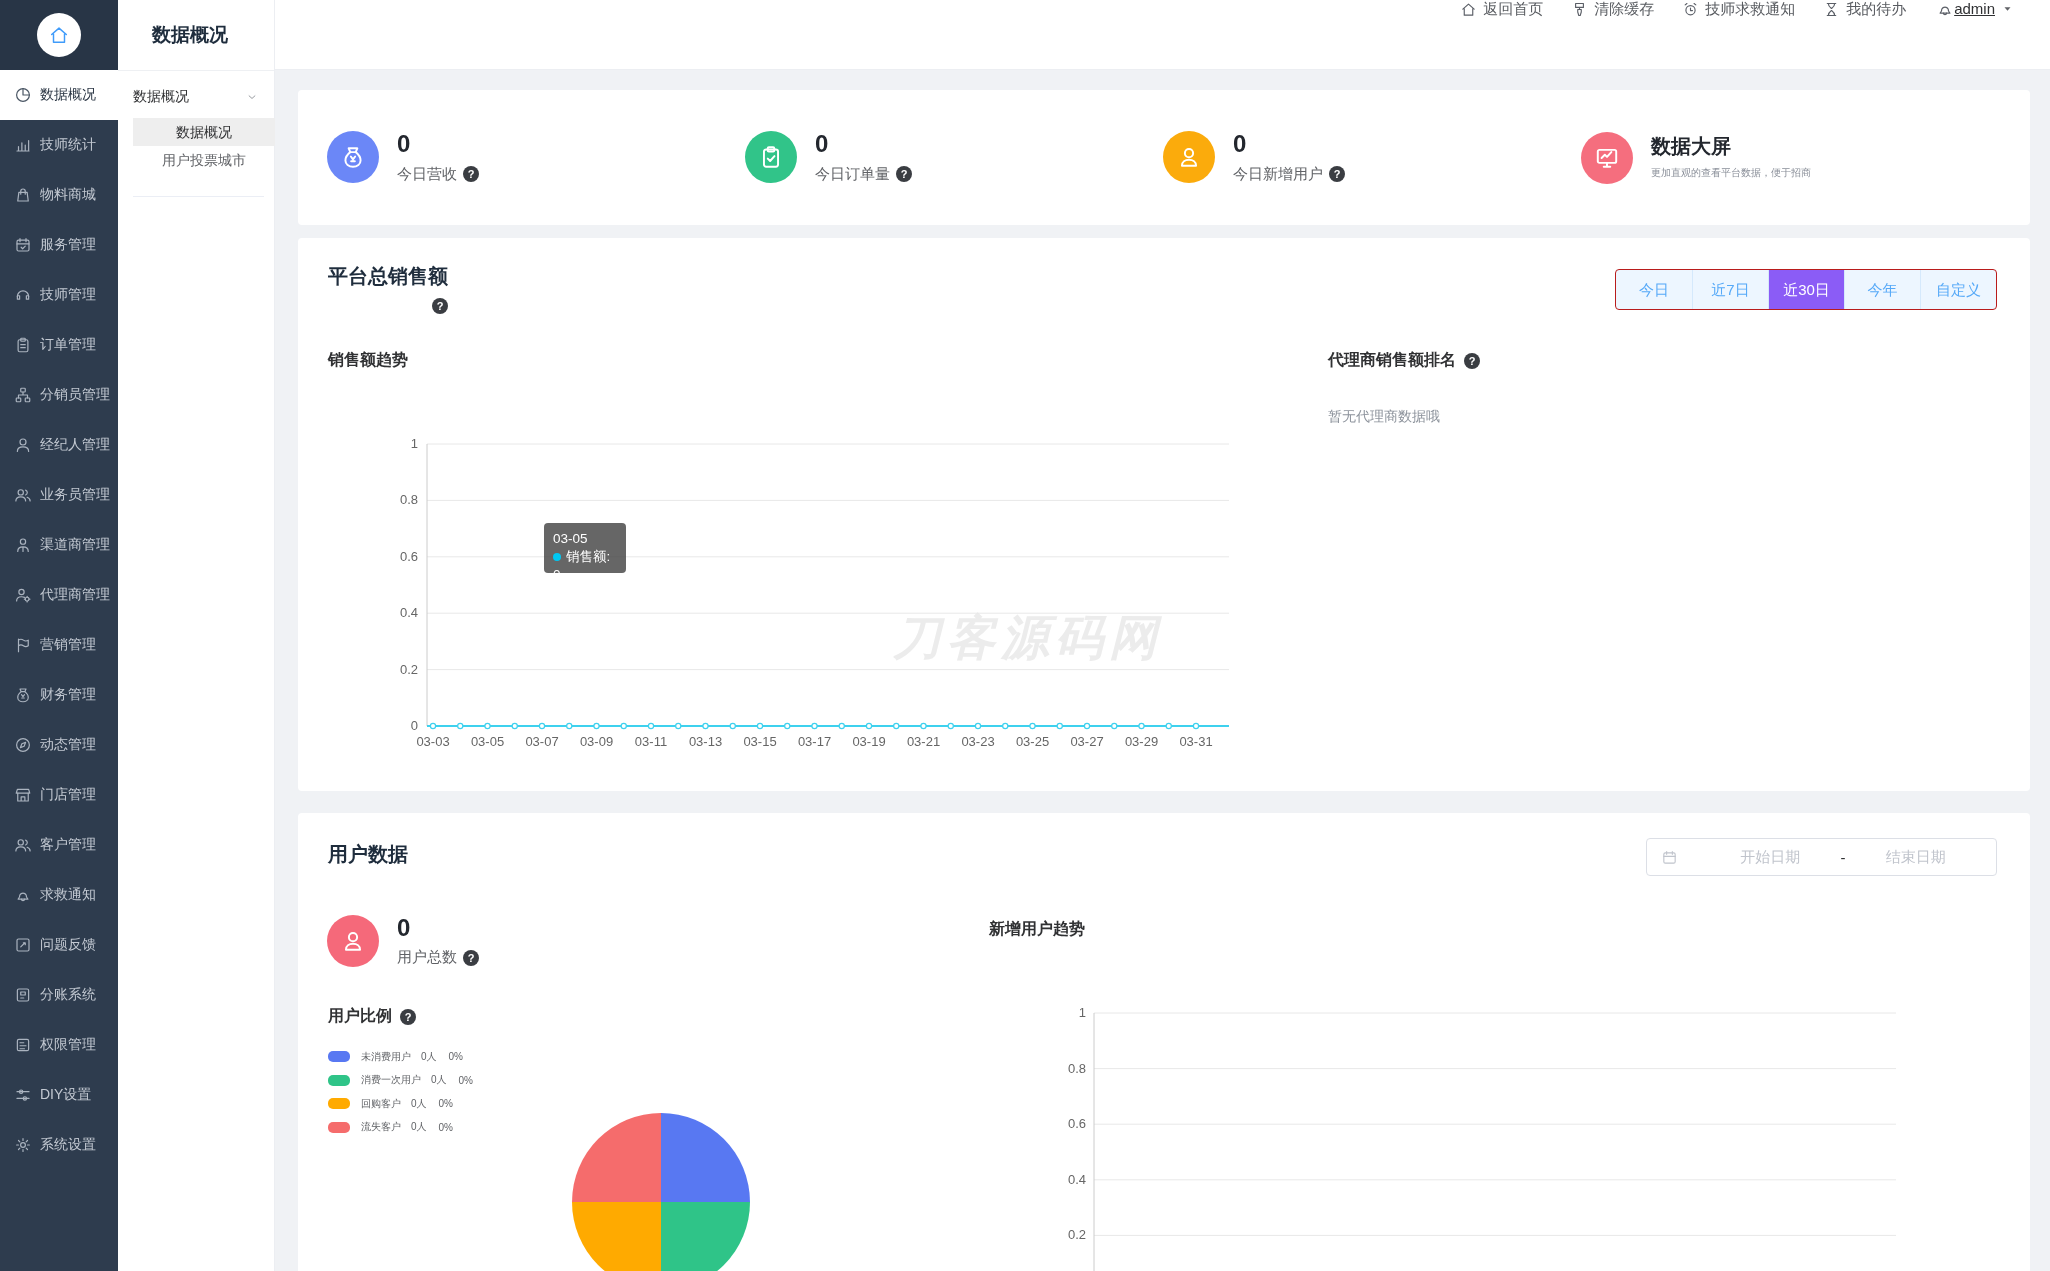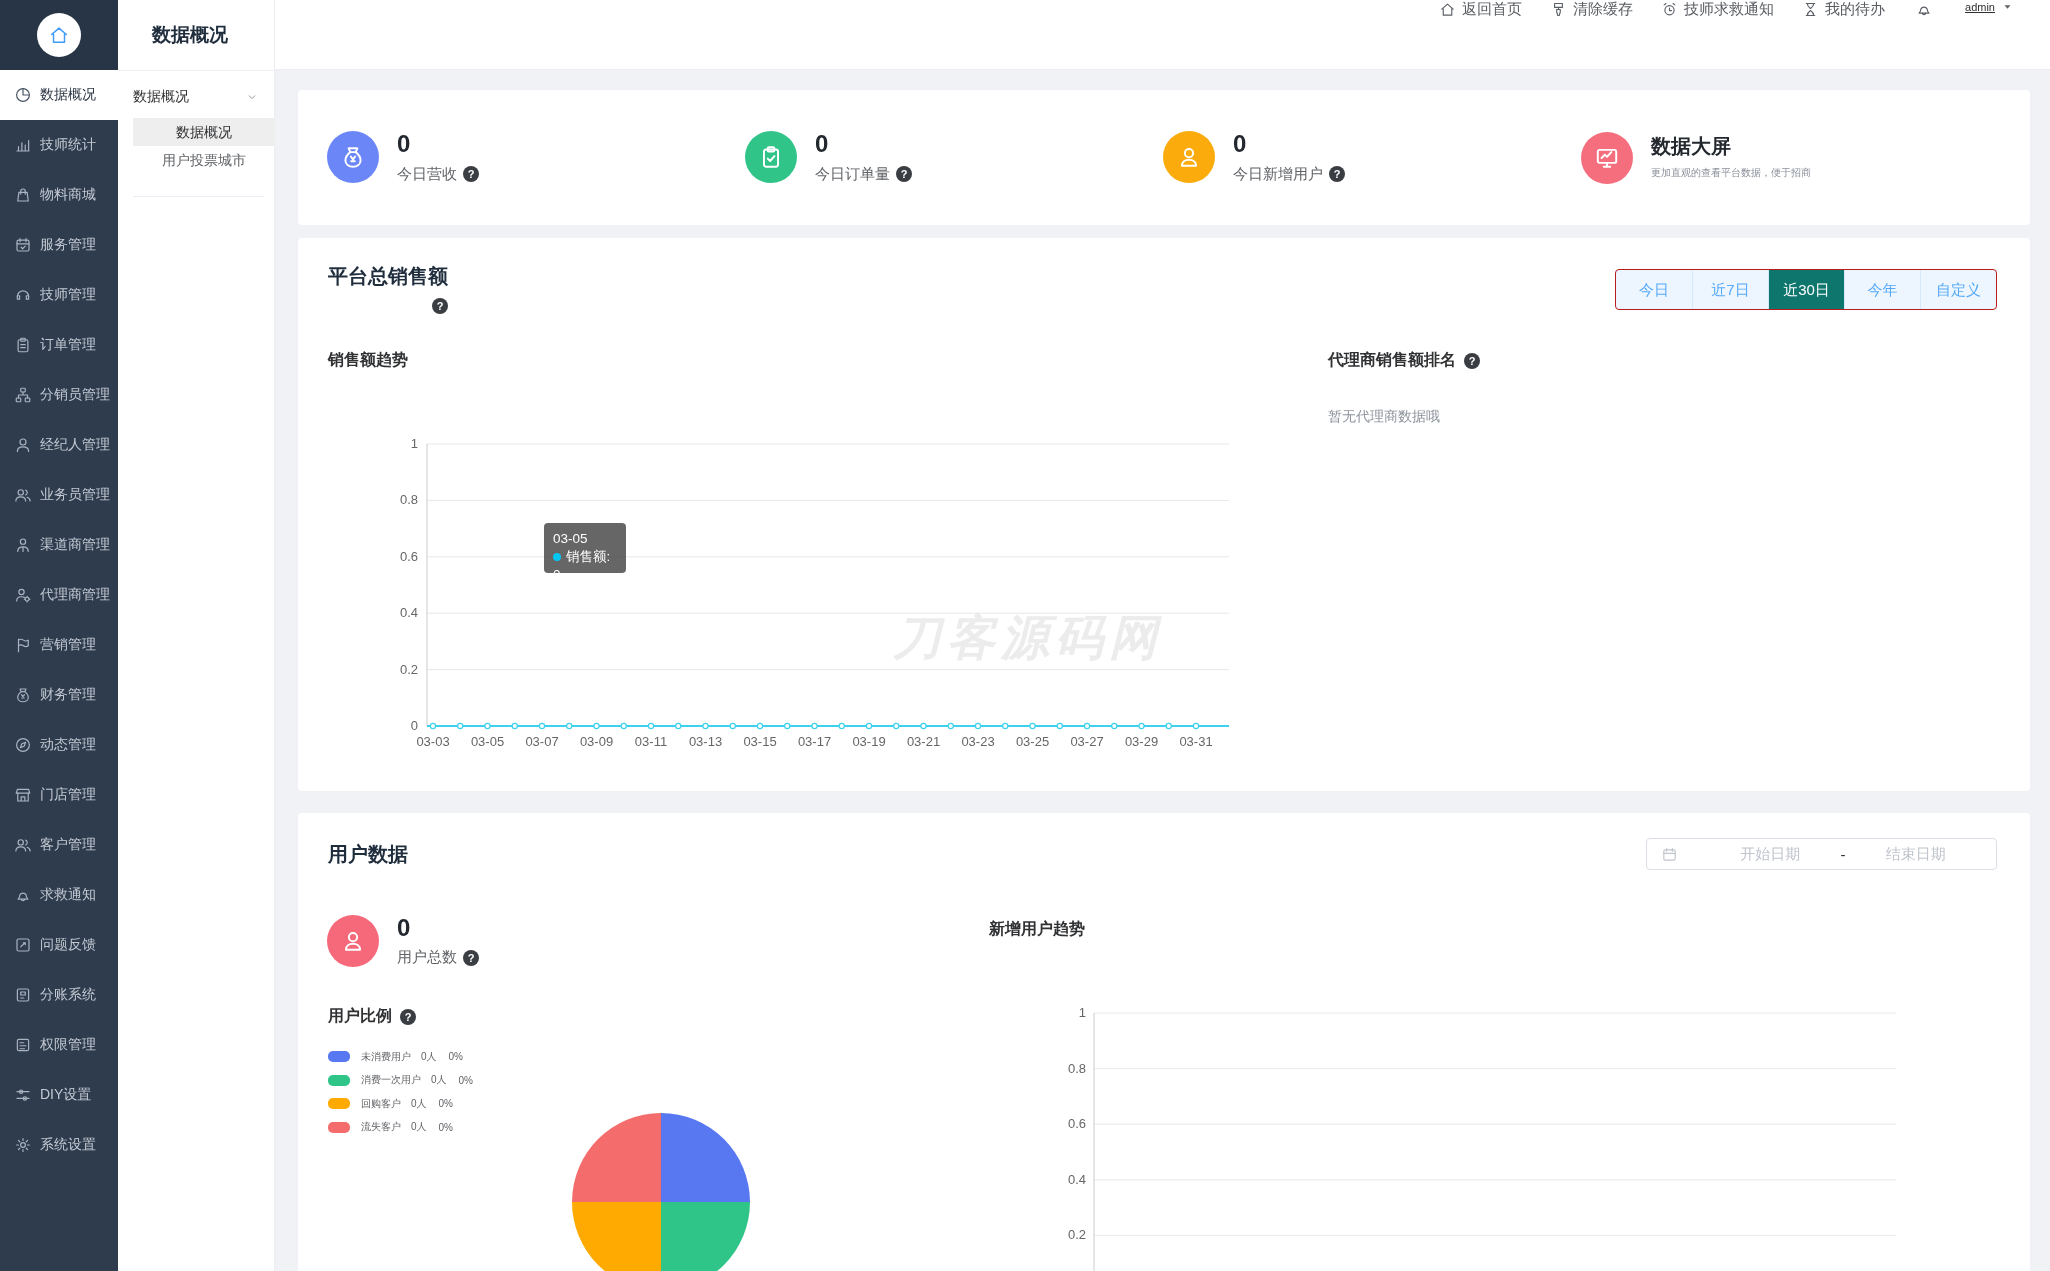--- a/index.html
+++ b/index.html
@@ -32,21 +32,21 @@
   .sub-item{height:28px;line-height:28px;text-align:center;font-size:14px;color:#606266;cursor:pointer;margin-left:15px;}
   .sub-item.active{background:#eeeeee;color:#303133;}
   .sub-divider{position:absolute;left:15px;right:10px;top:196px;border-top:1px solid #ebeef5;}
 
   
   .top-header{left:275px;top:0;width:1775px;height:70px;background:#ffffff;border-bottom:1px solid #eceef2;box-sizing:border-box;display:flex;align-items:flex-start;justify-content:flex-end;padding-right:36px;}
   .hdr-links{display:flex;align-items:center;gap:28px;}
   .hdr-link{display:flex;align-items:center;gap:6px;color:#595c61;font-size:15px;cursor:pointer;}
   .hdr-link .h-ic{font-size:17px;color:#5a5e66;}
   .hdr-bell{margin-left:30px;font-size:18px;color:#5a5e66;cursor:pointer;}
-  .hdr-user{margin-left:32px;display:flex;align-items:center;gap:6px;font-size:11px;color:#303133;cursor:pointer;text-decoration:underline;}
+  .hdr-user{display:flex;align-items:center;gap:6px;font-size:15px;color:#303133;cursor:pointer;text-decoration:underline;}
   .hdr-user .caret{font-size:13px;color:#606266;}
 
   
   .card{background:#ffffff;border-radius:4px;}
   .card-stats{left:298px;top:90px;width:1732px;height:135px;display:flex;align-items:center;padding-left:29px;box-sizing:border-box;}
   .stat-item{display:flex;align-items:center;gap:18px;width:418px;}
   .stat-circle{width:52px;height:52px;border-radius:50%;display:flex;align-items:center;justify-content:center;color:#ffffff;font-size:26px;flex:none;}
   .stat-circle .ic{stroke-width:1.8;}
   .stat-value{font-size:24px;font-weight:bold;color:#23272e;line-height:1.1;}
   .stat-label{margin-top:7px;font-size:15px;color:#606266;display:flex;align-items:center;gap:6px;}
@@ -54,29 +54,29 @@
   .big-title{font-size:20px;font-weight:bold;color:#23272e;line-height:1.15;}
   .big-desc{margin-top:8px;font-size:10px;color:#8a8f99;}
 
   
   .card-sales{left:298px;top:238px;width:1732px;height:553px;}
   .sec-title{position:absolute;display:flex;align-items:flex-end;gap:8px;font-size:20px;font-weight:bold;color:#1f2d3d;flex-direction:column;}
   .sub-sec-title{position:absolute;display:flex;align-items:center;gap:8px;font-size:16px;font-weight:bold;color:#303133;}
   .tab-group{position:absolute;right:33px;top:31px;display:flex;border:1px solid #b91c1c;border-radius:4px;overflow:hidden;background:#edf6ff;}
   .tab{width:76px;height:39px;line-height:39px;text-align:center;font-size:15px;color:#56a9f8;cursor:pointer;border-left:1px solid #d5e9fc;box-sizing:border-box;}
   .tab:first-child{border-left:none;}
-  .tab.active{background:#0f766e;color:#ffffff;}
+  .tab.active{background:#8b5cf6;color:#ffffff;}
   .ranking-empty{position:absolute;left:1030px;top:170px;font-size:14px;color:#8d939c;}
   .watermark{position:absolute;left:595px;top:368px;font-size:48px;font-weight:bold;font-style:italic;color:#ececec;letter-spacing:6px;white-space:nowrap;pointer-events:none;}
   .tooltip{position:absolute;left:246px;top:285px;width:82px;height:50px;background:rgba(68,68,68,0.82);border-radius:4px;color:#ffffff;font-size:13.5px;padding:7px 9px;box-sizing:border-box;line-height:1.35;}
   .tooltip .dot{display:inline-block;width:8px;height:8px;border-radius:50%;background:#00c7f2;margin-right:5px;}
 
   
   .card-users{left:298px;top:813px;width:1732px;height:560px;}
-  .date-range{position:absolute;right:33px;top:25px;width:351px;height:32px;border:1px solid #dcdfe6;border-radius:4px;box-sizing:border-box;display:flex;align-items:center;padding:12px 14px;color:#c0c4cc;font-size:15px;cursor:pointer;background:#fff;}
+  .date-range{position:absolute;right:33px;top:25px;width:351px;height:38px;border:1px solid #dcdfe6;border-radius:4px;box-sizing:border-box;display:flex;align-items:center;padding:12px 14px;color:#c0c4cc;font-size:15px;cursor:pointer;background:#fff;}
   .date-range .cal{font-size:17px;margin-right:26px;color:#c0c4cc;}
   .date-ph{flex:1;text-align:center;}
   .date-sep{color:#303133;padding:0 4px;}
   .user-total{position:absolute;left:29px;top:102px;display:flex;align-items:center;gap:18px;}
   .legend{position:absolute;left:30px;top:232px;}
   .legend-row{display:flex;align-items:center;height:23.5px;font-size:10px;color:#606266;}
   .legend-swatch{width:22px;height:11px;border-radius:5px;margin-right:11px;flex:none;}
   .legend-count{margin-left:10px;}
   .legend-pct{margin-left:12px;}
   .pie{position:absolute;left:274px;top:300px;width:178px;height:178px;border-radius:50%;}

